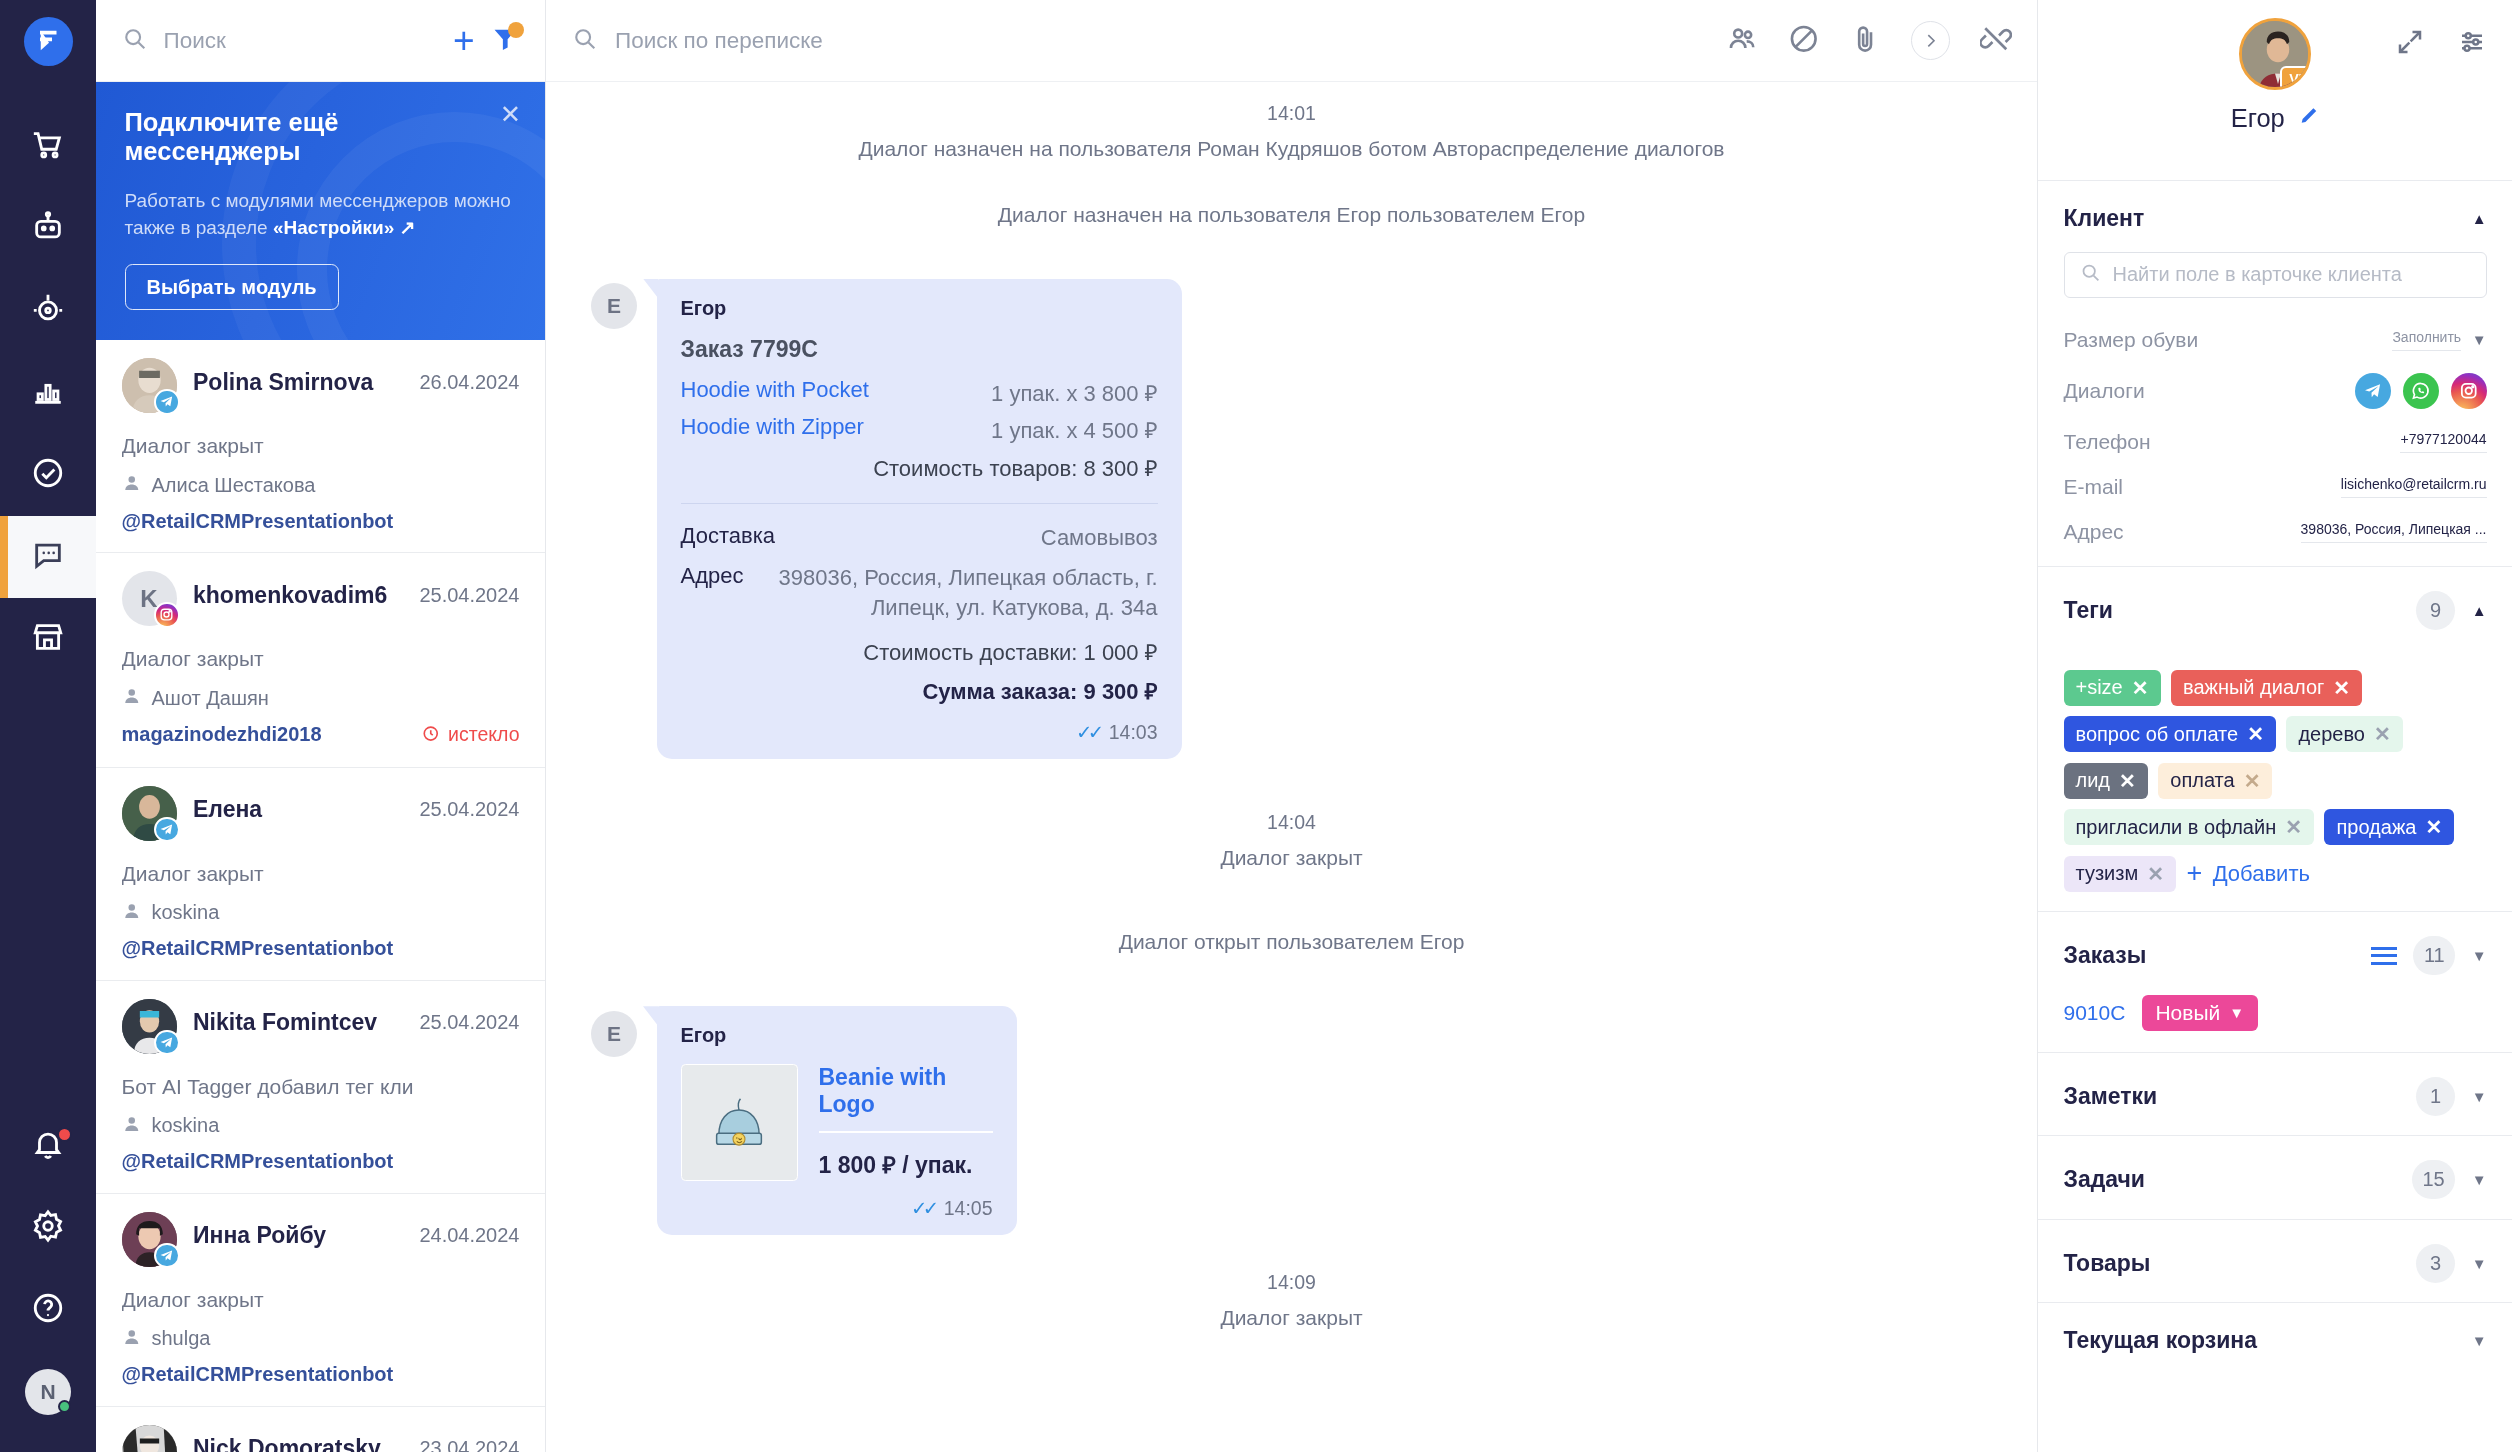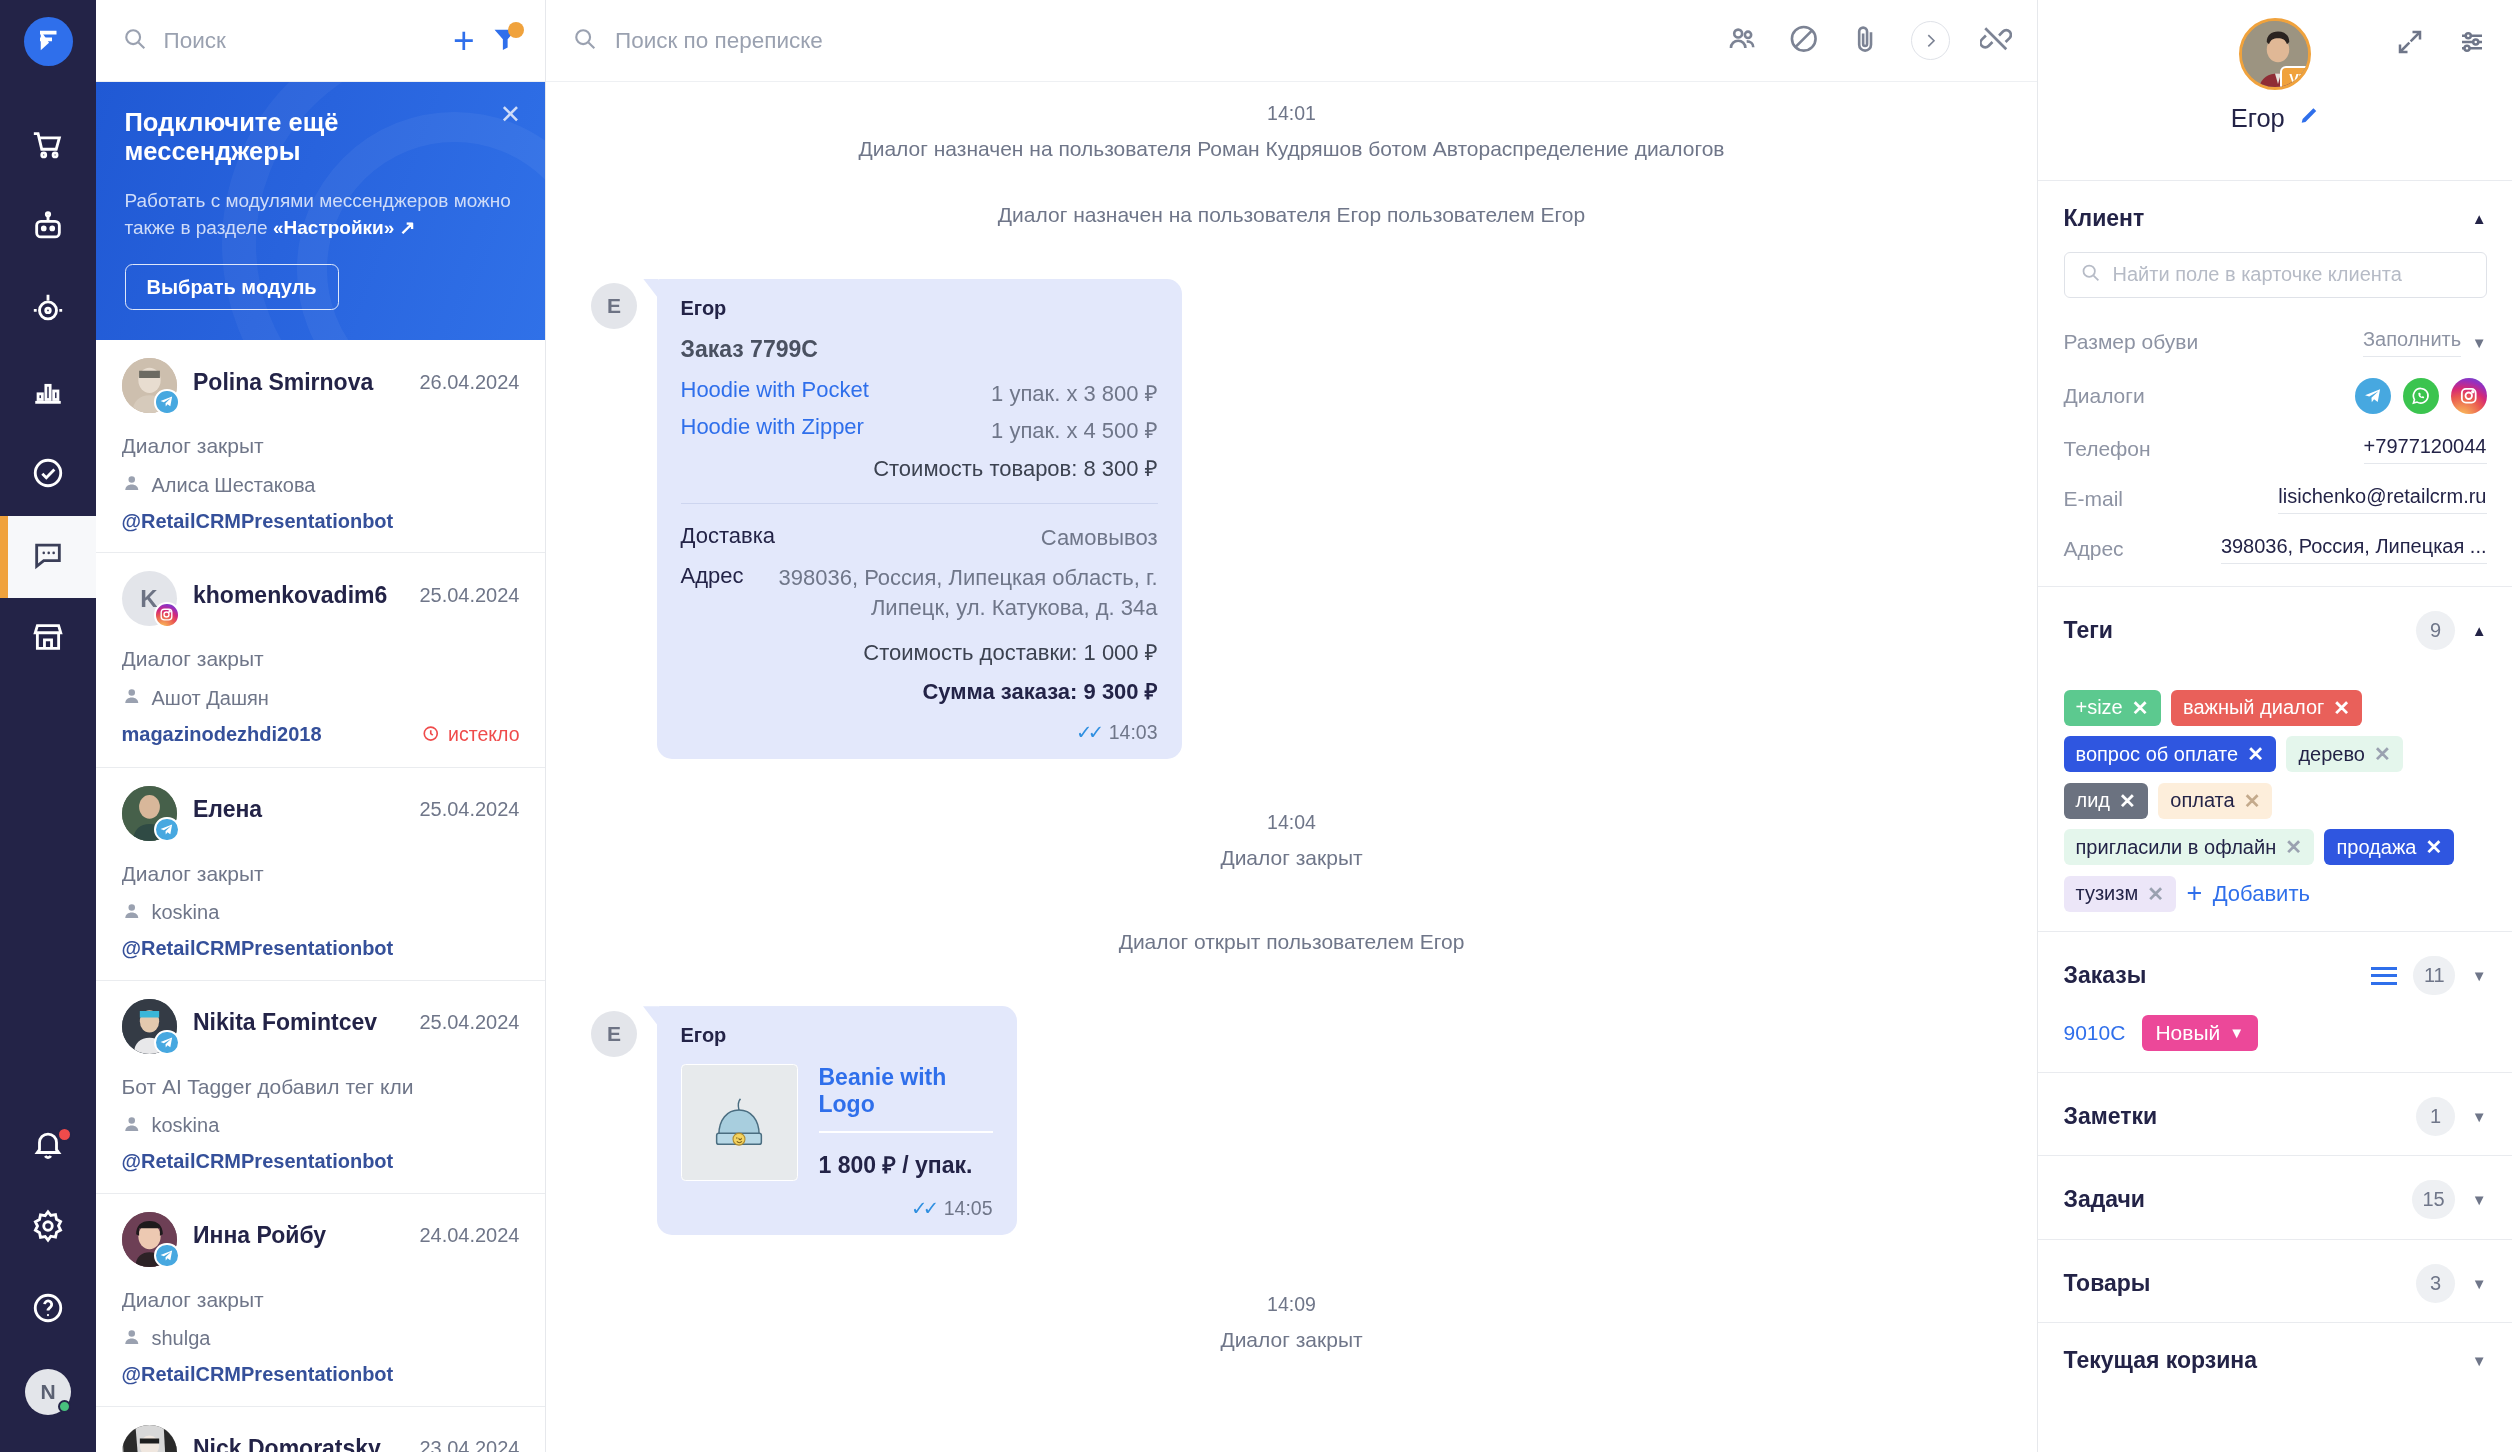--- a/index.html
+++ b/index.html
@@ -212,21 +212,21 @@
   .field-search-in {
     height: 46px; border: 0.7px solid #dfe2e8; border-radius: 6px; display: flex;
     align-items: center; gap: 12px; padding: 0 15px; color: #b6bbc6; font-size: 20px;
   }
   .kv-row {
     display: flex; align-items: center; justify-content: space-between;
     padding: 10.5px 25.5px; gap: 15px;
   }
   .kv-k { font-size: 21px; color: #8d93a3; white-space: nowrap; }
   .kv-v {
-    font-size: 20px; color: #232347; text-align: right;
+    font-size: 14px; color: #232347; text-align: right;
     border-bottom: 0.7px solid #e4e7ec; padding-bottom: 5px;
     overflow: hidden; text-overflow: ellipsis; white-space: nowrap; max-width: 300px;
   }
   .kv-v.muted { color: #8d93a3; }
   .msgr-row { display: flex; gap: 12px; }
   .msgr {
     width: 36px; height: 36px; border-radius: 50%;
     display: flex; align-items: center; justify-content: center;
   }
   .msgr.tg { background: #47a8e0; }
@@ -706,21 +706,21 @@
               <div class="prod-price">1 800 ₽ / упак.</div>
             </div>
           </div>
           <div class="b-meta">
             <span class="b-ticks">✓✓</span>
             <span class="b-time">14:05</span>
           </div>
         </div>
       </div>
 
-      <div class="sys-time" style="margin-top:58px">14:09</div>
+      <div class="sys-time" style="margin-top:36px">14:09</div>
       <div class="sys-msg">Диалог закрыт</div>
     </div>
   </div>
 
   <div class="right">
     <div class="right-top">
       <div class="right-top-icons">
         <span>
           <svg viewBox="0 0 24 24">
               <path d="M14 4h6v6"></path>

